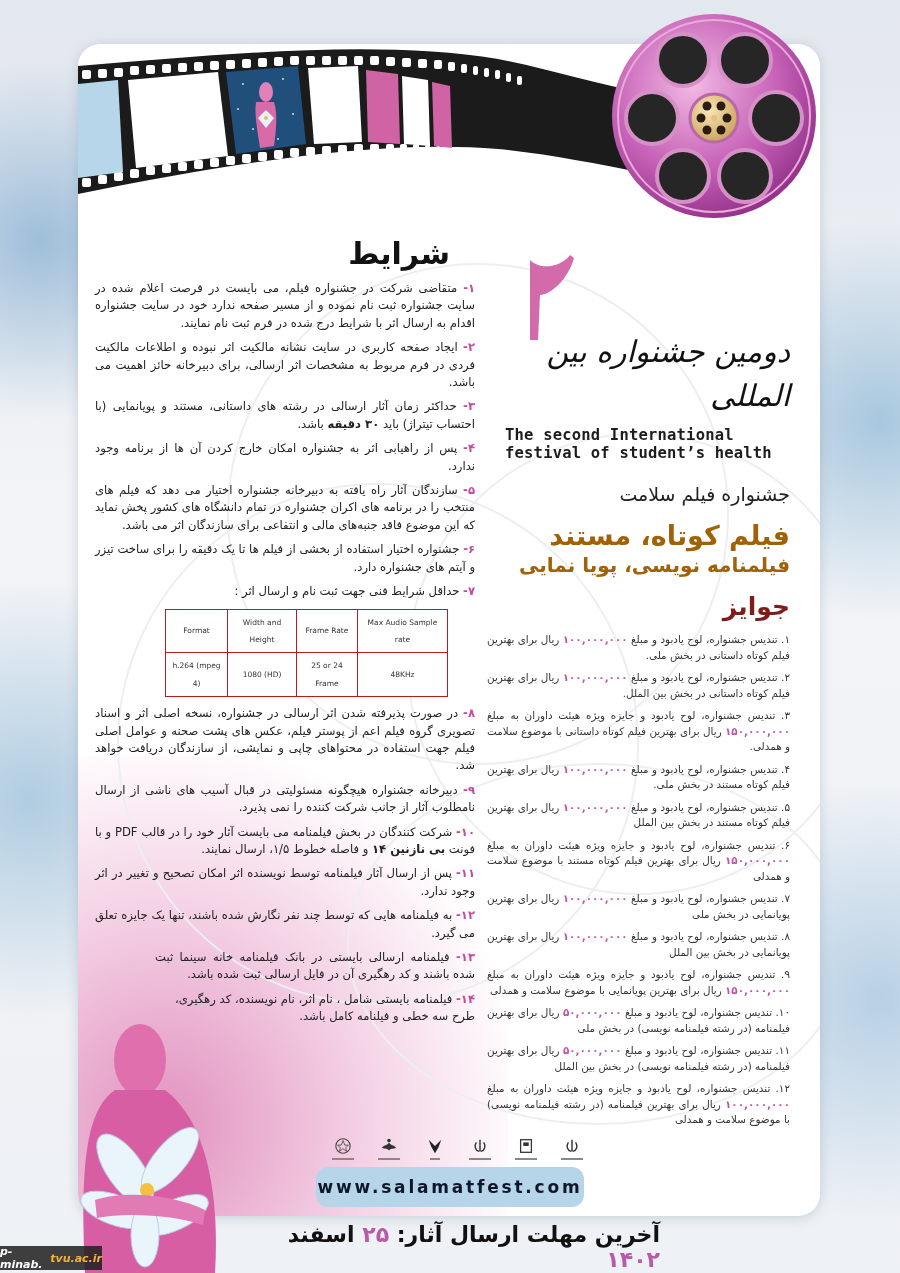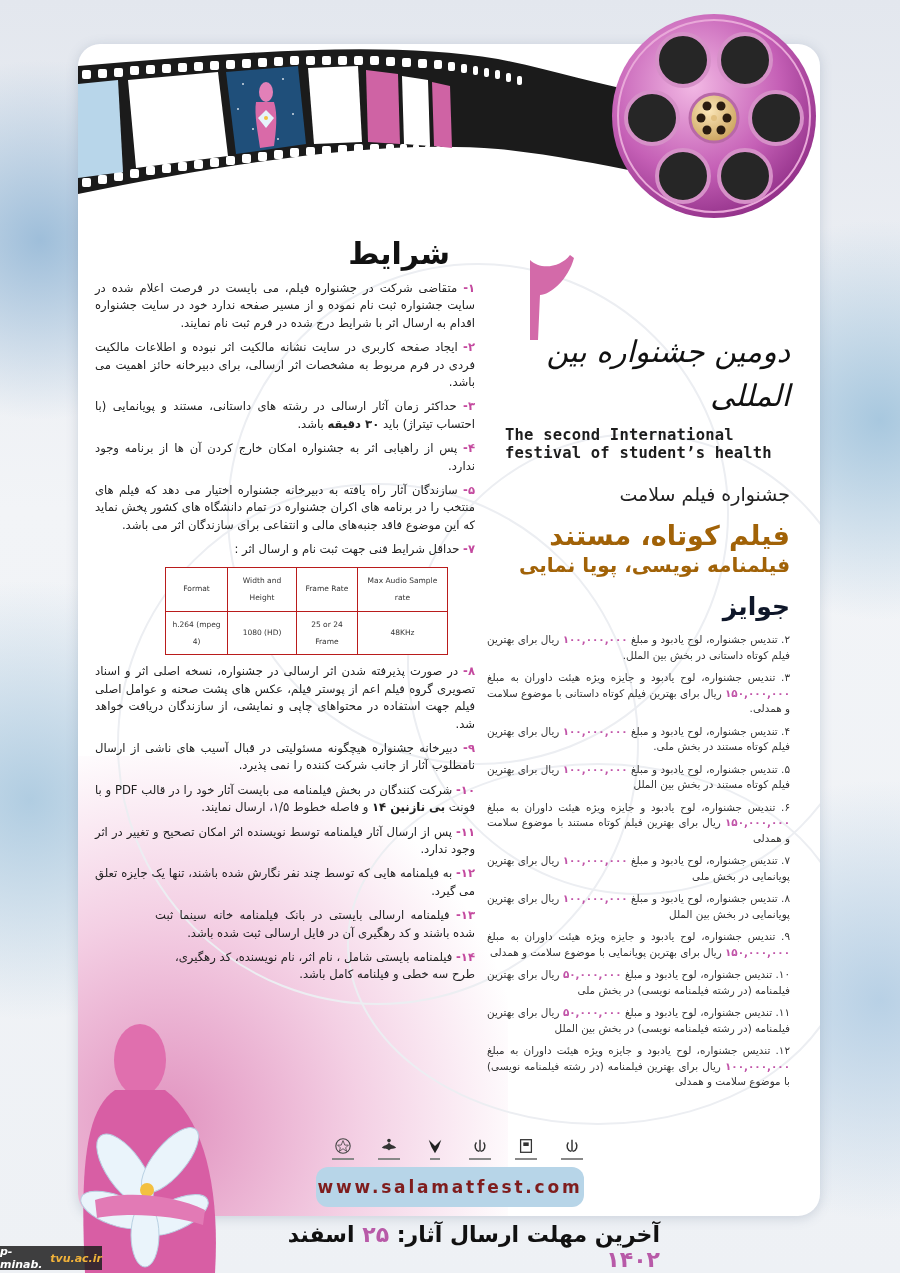--- a/index.html
+++ b/index.html
@@ -43,21 +43,21 @@
     font-size: 19px; color: #222; letter-spacing: 2px;
   }
   .categories {
     position: absolute; left: 495px; top: 520px; width: 295px; text-align: right; direction: rtl;
     color: #a16207; font-weight: bold;
   }
   .categories .l1 { font-size: 27px; line-height: 32px; display: block; letter-spacing: 1px; }
   .categories .l2 { font-size: 20px; line-height: 26px; display: block; }
   .prizes-title {
     position: absolute; left: 600px; top: 592px; width: 190px; text-align: right; direction: rtl;
-    font-size: 25px; font-weight: bold; color: #0f172a;
+    font-size: 25px; font-weight: bold; color: #7f1d1d;
   }
   .prizes {
     position: absolute; left: 487px; top: 632px; width: 303px; direction: rtl; text-align: justify;
     font-size: 10.4px; line-height: 15.5px; color: #333;
   }
   .prize { margin-bottom: 7px; }
   .prize .amt { color: #c154a8; font-weight: bold; }
 
   
   .cond-title {
@@ -85,21 +85,21 @@
   }
   .logo { width: 26px; height: 28px; display: flex; flex-direction: column; align-items: center; }
   .logo svg { width: 18px; height: 18px; }
   .logo .cap { width: 22px; height: 2px; background: #888; margin-top: 3px; }
 
   .website {
     position: absolute; left: 316px; top: 1167px; width: 268px; height: 40px;
     background: #b7d5e8; border-radius: 12px;
     display: flex; align-items: center; justify-content: center;
     font-family: "DejaVu Sans", sans-serif; font-weight: bold; font-size: 17px;
-    letter-spacing: 2.8px; color: #7f1d1d;
+    letter-spacing: 2.8px; color: #0f172a;
   }
   .deadline {
     position: absolute; left: 240px; top: 1222px; width: 420px; text-align: right; direction: rtl;
     font-size: 22px; font-weight: bold; color: #111;
   }
   .deadline .hl { color: #b85aa8; }
   .watermark {
     position: absolute; left: 0; top: 1246px; width: 102px; height: 24px;
     background: rgba(30,30,30,0.85); color: #fff; font-size: 11px; font-style: italic; font-weight: bold;
     display: flex; align-items: center; justify-content: center;
@@ -258,20 +258,21 @@
 <div class="festival-name">جشنواره فیلم سلامت</div>
 
 <div class="categories">
   <span class="l1">فیلم کوتاه، مستند</span>
   <span class="l2">فیلمنامه نویسی، پویا نمایی</span>
 </div>
 
 <div class="prizes-title">جوایز</div>
 
 <div class="prizes">
+  <div class="prize"><span>۱.</span> <span>تندیس جشنواره، لوح یادبود و مبلغ </span><span class="amt">۱۰۰,۰۰۰,۰۰۰</span><span> ریال برای بهترین فیلم کوتاه داستانی در بخش ملی.</span></div>
   <div class="prize"><span>۲.</span> <span>تندیس جشنواره، لوح یادبود و مبلغ </span><span class="amt">۱۰۰,۰۰۰,۰۰۰</span><span> ریال برای بهترین فیلم کوتاه داستانی در بخش بین الملل.</span></div>
   <div class="prize"><span>۳.</span> <span>تندیس جشنواره، لوح یادبود و جایزه ویژه هیئت داوران به مبلغ </span><span class="amt">۱۵۰,۰۰۰,۰۰۰</span><span> ریال برای بهترین فیلم کوتاه داستانی با موضوع سلامت و همدلی.</span></div>
   <div class="prize"><span>۴.</span> <span>تندیس جشنواره، لوح یادبود و مبلغ </span><span class="amt">۱۰۰,۰۰۰,۰۰۰</span><span> ریال برای بهترین فیلم کوتاه مستند در بخش ملی.</span></div>
   <div class="prize"><span>۵.</span> <span>تندیس جشنواره، لوح یادبود و مبلغ </span><span class="amt">۱۰۰,۰۰۰,۰۰۰</span><span> ریال برای بهترین فیلم کوتاه مستند در بخش بین الملل</span></div>
   <div class="prize"><span>۶.</span> <span>تندیس جشنواره، لوح یادبود و جایزه ویژه هیئت داوران به مبلغ </span><span class="amt">۱۵۰,۰۰۰,۰۰۰</span><span> ریال برای بهترین فیلم کوتاه مستند با موضوع سلامت و همدلی</span></div>
   <div class="prize"><span>۷.</span> <span>تندیس جشنواره، لوح یادبود و مبلغ </span><span class="amt">۱۰۰,۰۰۰,۰۰۰</span><span> ریال برای بهترین پویانمایی در بخش ملی</span></div>
   <div class="prize"><span>۸.</span> <span>تندیس جشنواره، لوح یادبود و مبلغ </span><span class="amt">۱۰۰,۰۰۰,۰۰۰</span><span> ریال برای بهترین پویانمایی در بخش بین الملل</span></div>
   <div class="prize"><span>۹.</span> <span>تندیس جشنواره، لوح یادبود و جایزه ویژه هیئت داوران به مبلغ </span><span class="amt">۱۵۰,۰۰۰,۰۰۰</span><span> ریال برای بهترین پویانمایی با موضوع سلامت و همدلی</span></div>
   <div class="prize"><span>۱۰.</span> <span>تندیس جشنواره، لوح یادبود و مبلغ </span><span class="amt">۵۰,۰۰۰,۰۰۰</span><span> ریال برای بهترین فیلمنامه (در رشته فیلمنامه نویسی) در بخش ملی</span></div>
   <div class="prize"><span>۱۱.</span> <span>تندیس جشنواره، لوح یادبود و مبلغ </span><span class="amt">۵۰,۰۰۰,۰۰۰</span><span> ریال برای بهترین فیلمنامه (در رشته فیلمنامه نویسی) در بخش بین الملل</span></div>
@@ -279,20 +280,21 @@
 </div>
 
 <div class="cond-title">شرایط</div>
 
 <div class="conditions">
   <div class="cond"><span class="num">۱-</span> <span>متقاضی شرکت در جشنواره فیلم، می بایست در فرصت اعلام شده در سایت جشنواره ثبت نام نموده و از مسیر صفحه ندارد خود در سایت جشنواره اقدام به ارسال اثر با شرایط درج شده در فرم ثبت نام نمایند.</span></div>
   <div class="cond"><span class="num">۲-</span> <span>ایجاد صفحه کاربری در سایت نشانه مالکیت اثر نبوده و اطلاعات مالکیت فردی در فرم مربوط به مشخصات اثر ارسالی، برای دبیرخانه حائز اهمیت می باشد.</span></div>
   <div class="cond"><span class="num">۳-</span> <span>حداکثر زمان آثار ارسالی در رشته های داستانی، مستند و پویانمایی (با احتساب تیتراژ) باید </span><b>۳۰ دقیقه</b><span> باشد.</span></div>
   <div class="cond"><span class="num">۴-</span> <span>پس از راهیابی اثر به جشنواره امکان خارج کردن آن ها از برنامه وجود ندارد.</span></div>
   <div class="cond"><span class="num">۵-</span> <span>سازندگان آثار راه یافته به دبیرخانه جشنواره اختیار می دهد که فیلم های منتخب را در برنامه های اکران جشنواره در تمام دانشگاه های کشور پخش نماید که این موضوع فاقد جنبه‌های مالی و انتفاعی برای سازندگان اثر می باشد.</span></div>
+  <div class="cond"><span class="num">۶-</span> <span>جشنواره اختیار استفاده از بخشی از فیلم ها تا یک دقیقه را برای ساخت تیزر و آیتم های جشنواره دارد.</span></div>
   <div class="cond"><span class="num">۷-</span> <span>حداقل شرایط فنی جهت ثبت نام و ارسال اثر :</span></div>
   <table class="spec-table">
     <tbody>
         <tr>
       <td>Format</td>
       <td>Width and Height</td>
       <td>Frame Rate</td>
       <td>Max Audio Sample rate</td>
     </tr>
     <tr>

